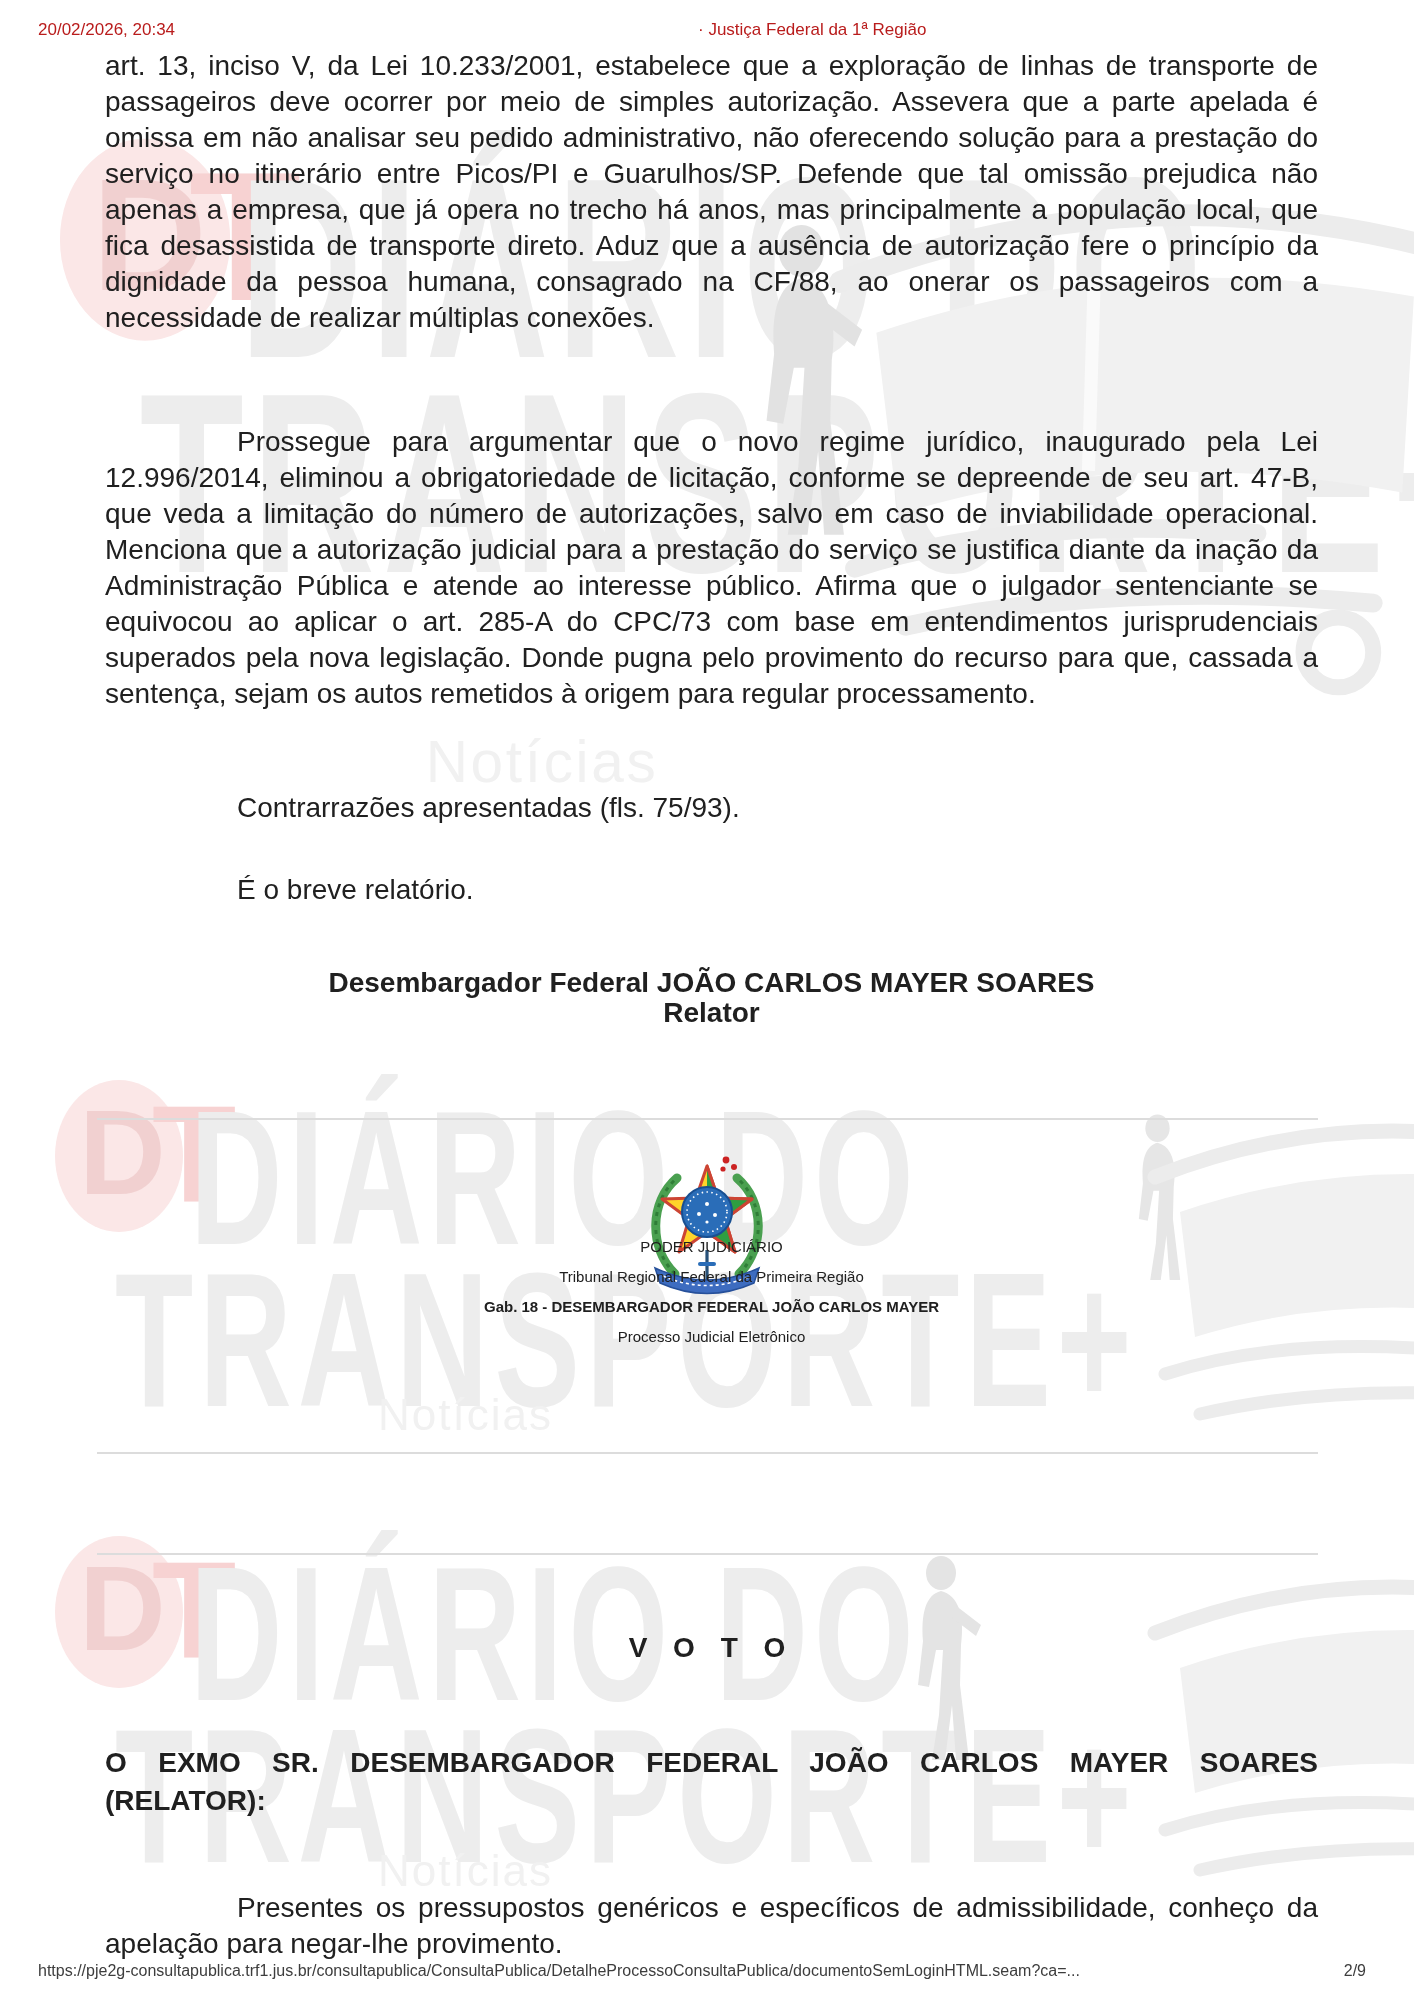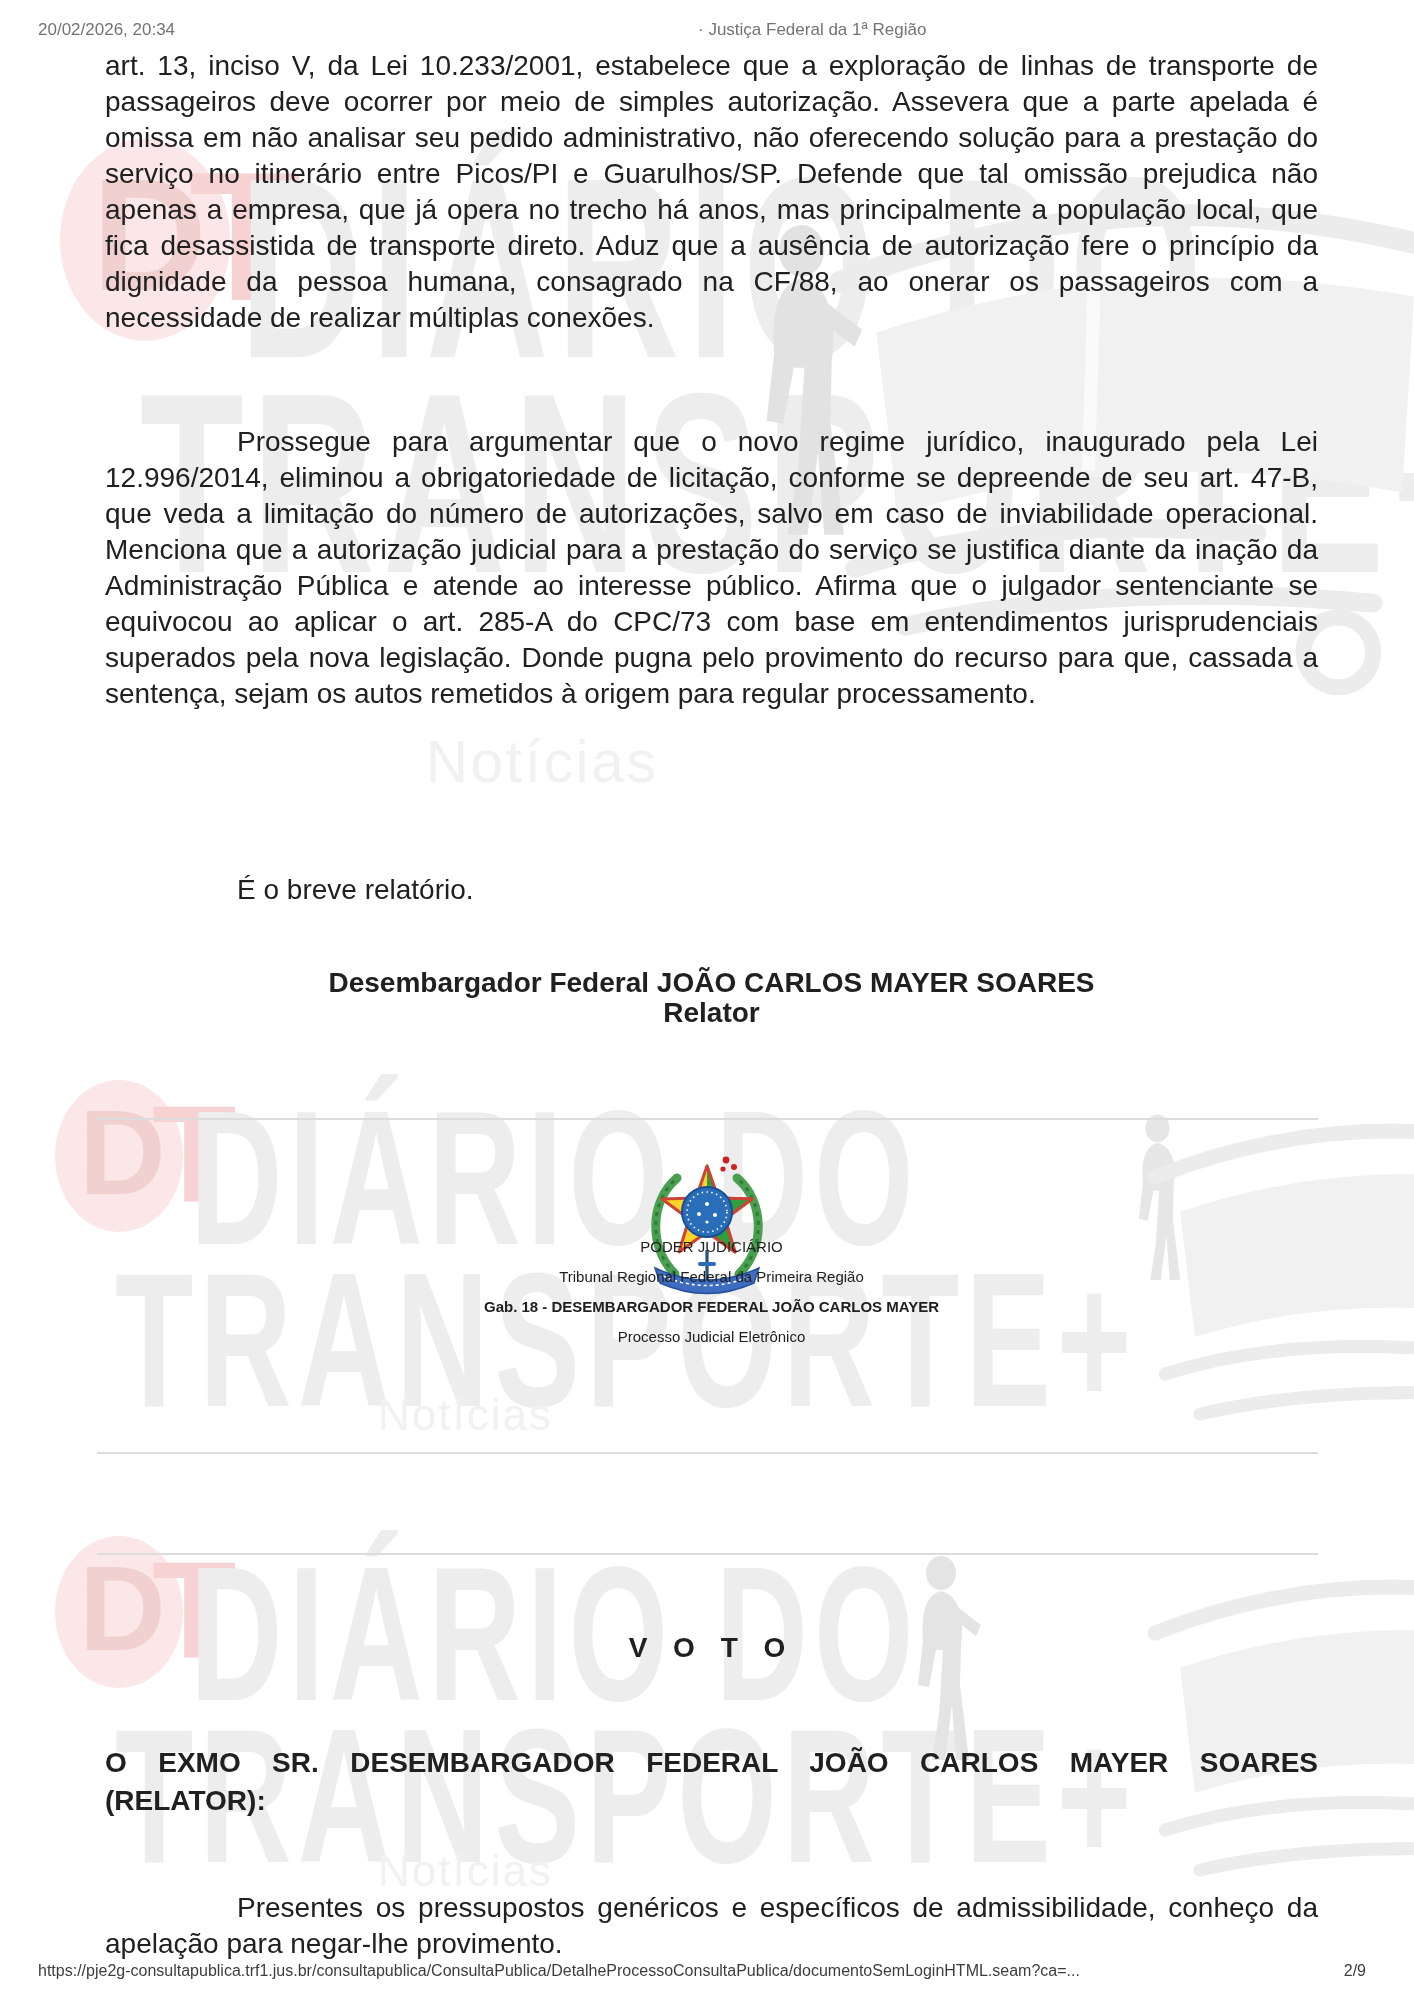--- a/index.html
+++ b/index.html
@@ -22,21 +22,21 @@
   .wm-l1{left:150px;top:10px;}
   .wm-l2{left:75px;top:172px;}
   .wm-noticias{position:absolute;left:338px;top:318px;font-size:44px;color:#f1f1f1;letter-spacing:2px;}
   .wm1 .wm-noticias{left:290px;top:452px;}
   .wm-bus{position:absolute;left:1100px;top:10px;width:430px;height:390px;}
   .wm1 .wm-bus{left:585px;top:12px;width:470px;height:426px;}
   .wm-person{position:absolute;left:855px;top:25px;width:92px;height:212px;}
   .wm1 .wm-person{left:520px;top:68px;width:105px;height:245px;}
   .wm2 .wm-person{left:1080px;top:40px;width:75px;height:172px;}
   
-  .hdr{position:absolute;top:20px;font-size:17px;color:#737373;z-index:3;}
+  .hdr{position:absolute;top:20px;font-size:17px;color:#b91c1c;z-index:3;}
   .hdr-date{left:38px;}
   .hdr-title{left:698px;}
   .ftr{position:absolute;top:1962px;font-size:16px;color:#3d3d3d;z-index:3;}
   .ftr-url{left:38px;}
   .ftr-page{right:48px;}
   
   .doc{position:absolute;left:105px;width:1213px;z-index:2;font-size:28px;line-height:36px;}
   .just{text-align:justify;}
   .indent{text-indent:132px;margin-top:28px;}
   .center{text-align:center;}
@@ -126,20 +126,21 @@
       <path d="M60,332 Q200,300 382,316" stroke="#ececec" stroke-width="13" fill="none" stroke-linecap="round"></path>
       <circle cx="358" cy="350" r="24" stroke="#ececec" stroke-width="11" fill="none"></circle>
     </svg>
   </div>
 
   <div class="hdr hdr-date">20/02/2026, 20:34</div>
   <div class="hdr hdr-title">· Justiça Federal da 1ª Região</div>
 
   <div class="doc just p1">art. 13, inciso V, da Lei 10.233/2001, estabelece que a exploração de linhas de transporte de passageiros deve ocorrer por meio de simples autorização. Assevera que a parte apelada é omissa em não analisar seu pedido administrativo, não oferecendo solução para a prestação do serviço no itinerário entre Picos/PI e Guarulhos/SP. Defende que tal omissão prejudica não apenas a empresa, que já opera no trecho há anos, mas principalmente a população local, que fica desassistida de transporte direto. Aduz que a ausência de autorização fere o princípio da dignidade da pessoa humana, consagrado na CF/88, ao onerar os passageiros com a necessidade de realizar múltiplas conexões.</div>
   <div class="doc just indent p2">Prossegue para argumentar que o novo regime jurídico, inaugurado pela Lei 12.996/2014, eliminou a obrigatoriedade de licitação, conforme se depreende de seu art. 47-B, que veda a limitação do número de autorizações, salvo em caso de inviabilidade operacional. Menciona que a autorização judicial para a prestação do serviço se justifica diante da inação da Administração Pública e atende ao interesse público. Afirma que o julgador sentenciante se equivocou ao aplicar o art. 285-A do CPC/73 com base em entendimentos jurisprudenciais superados pela nova legislação. Donde pugna pelo provimento do recurso para que, cassada a sentença, sejam os autos remetidos à origem para regular processamento.</div>
+  <div class="doc indent p3">Contrarrazões apresentadas (fls. 75/93).</div>
   <div class="doc indent p4">É o breve relatório.</div>
 
   <div class="doc center bold sig">
     <div>Desembargador Federal JOÃO CARLOS MAYER SOARES</div>
     <div>Relator</div>
   </div>
 
   <div class="rule rule1"></div>
 
   <svg class="seal" viewBox="0 0 120 150">

